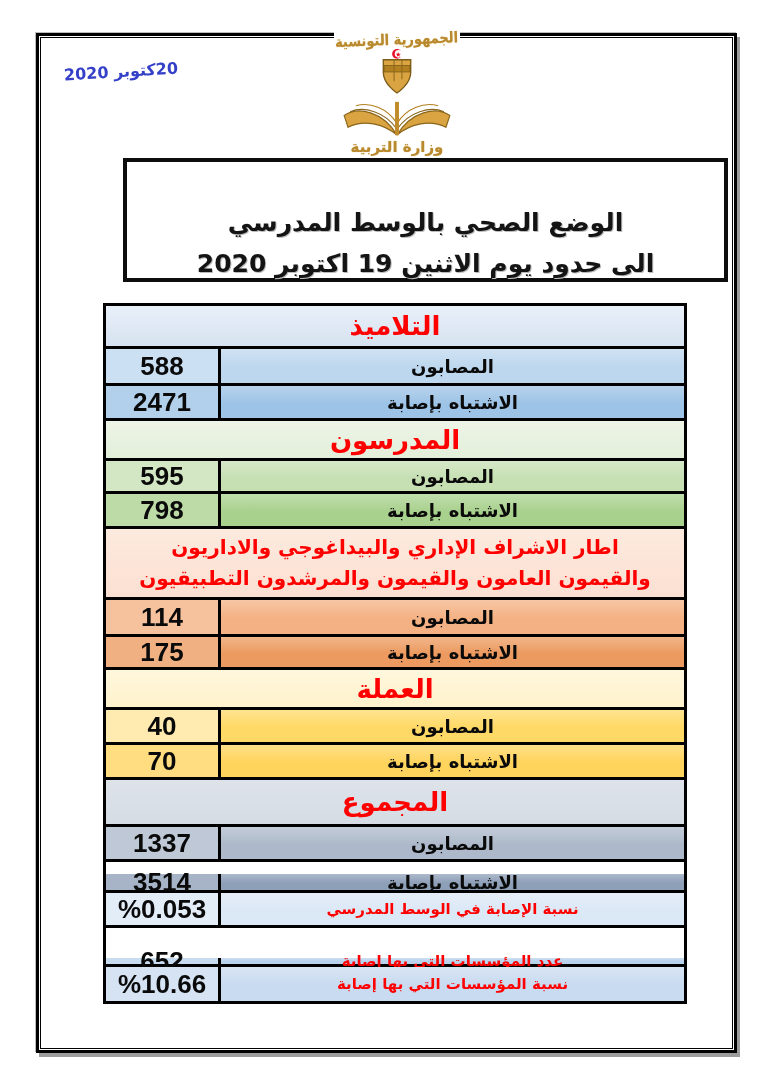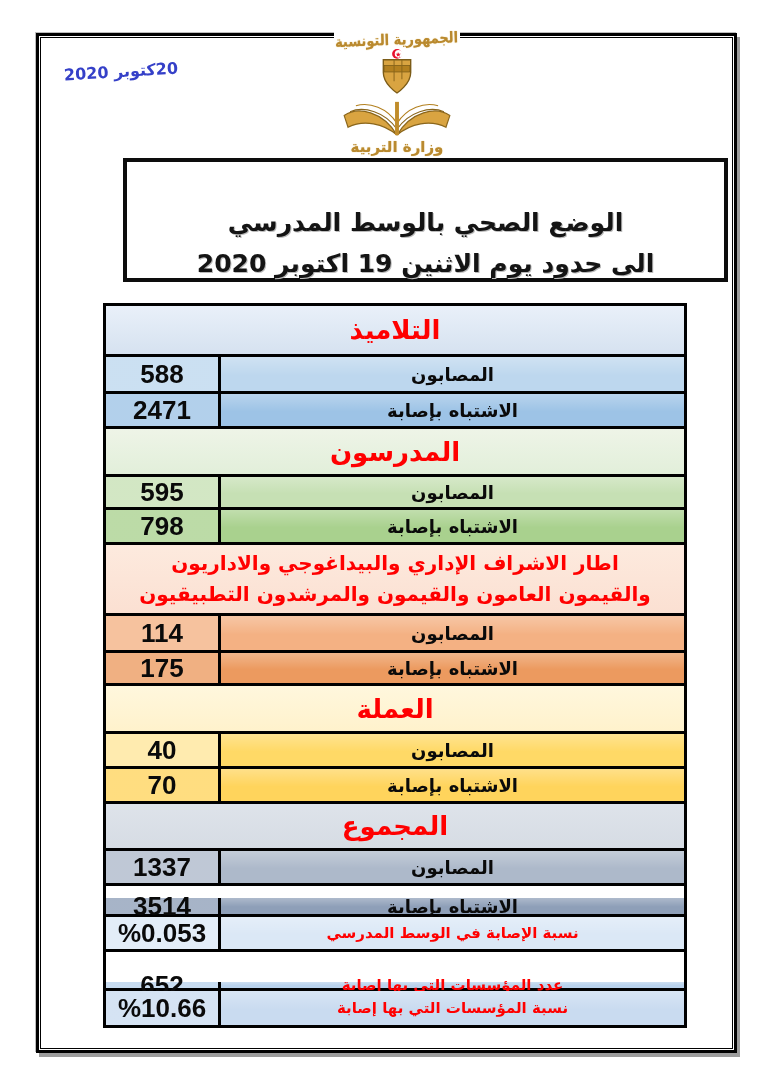--- a/index.html
+++ b/index.html
@@ -68,21 +68,21 @@
     background-image: linear-gradient(rgba(255,255,255,0.22), rgba(255,255,255,0.22));
   }
   .lbl {
     flex: 1; display: flex; align-items: center; justify-content: center;
     direction: rtl; font-weight: bold; font-size: 18px; color: #0a0a0a;
     background-image: linear-gradient(rgba(255,255,255,0.28), rgba(255,255,255,0) 55%);
   }
   .lbl.red { color: #ff0000; font-size: 15px; }
 
   
-  .h-sec   { height: 48px; align-items: center; }
+  .h-sec   { height: 40px; align-items: center; }
   .h-sec-lg{ height: 47px; }
   .h-admin { height: 71px; }
   .h-r1    { height: 37px; }
   .h-r2    { height: 35px; }
   .h-r3    { height: 33px; }
   .h-s1    { height: 35px; }
   .h-s2    { height: 39px; }
   .h-s3    { height: 37px; }
 
   

